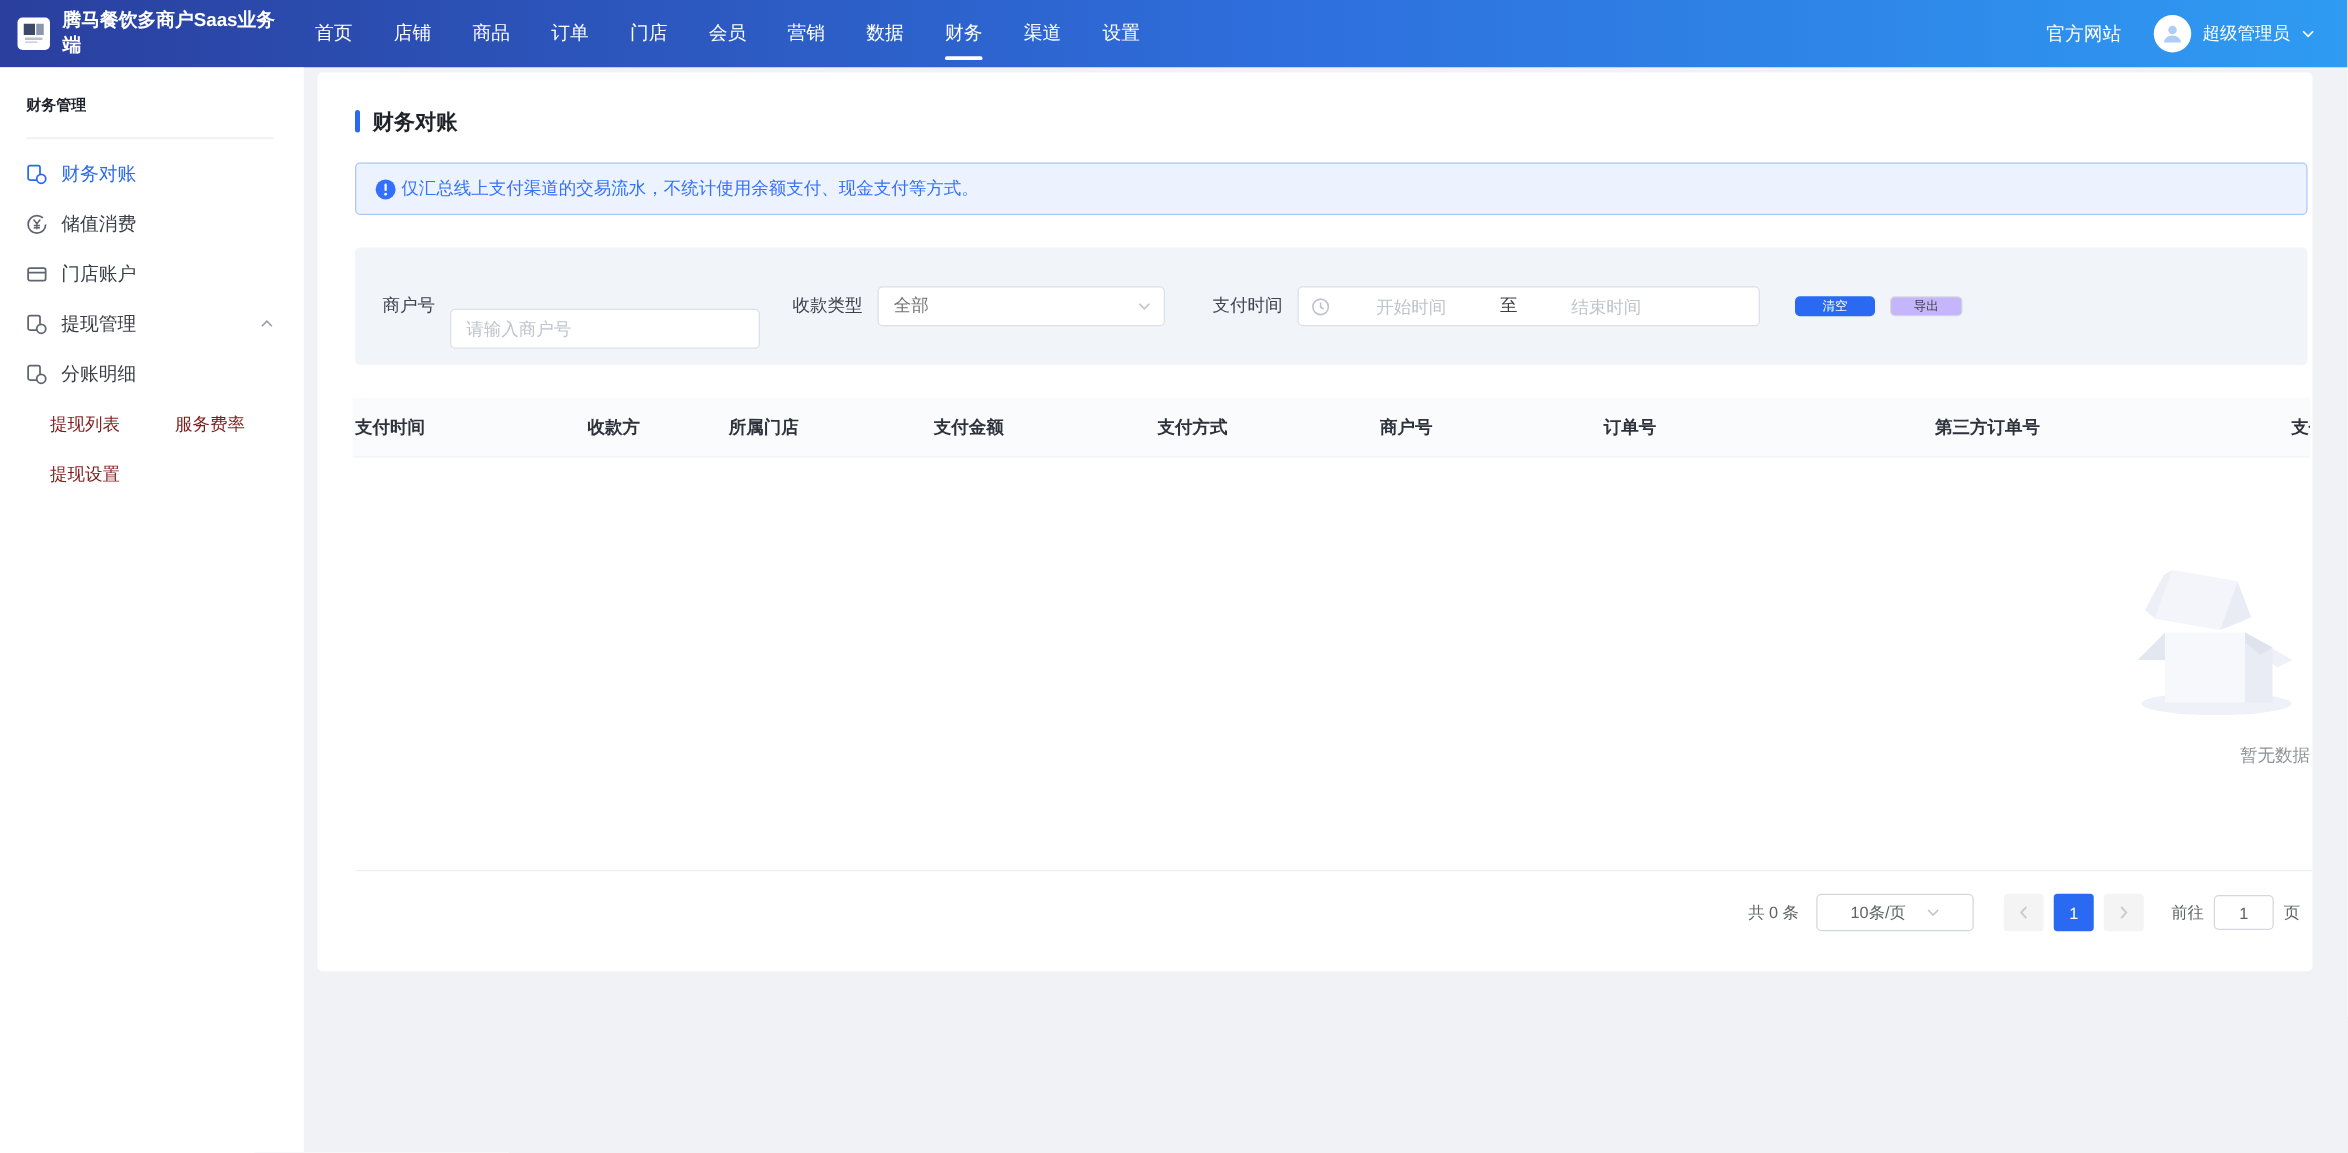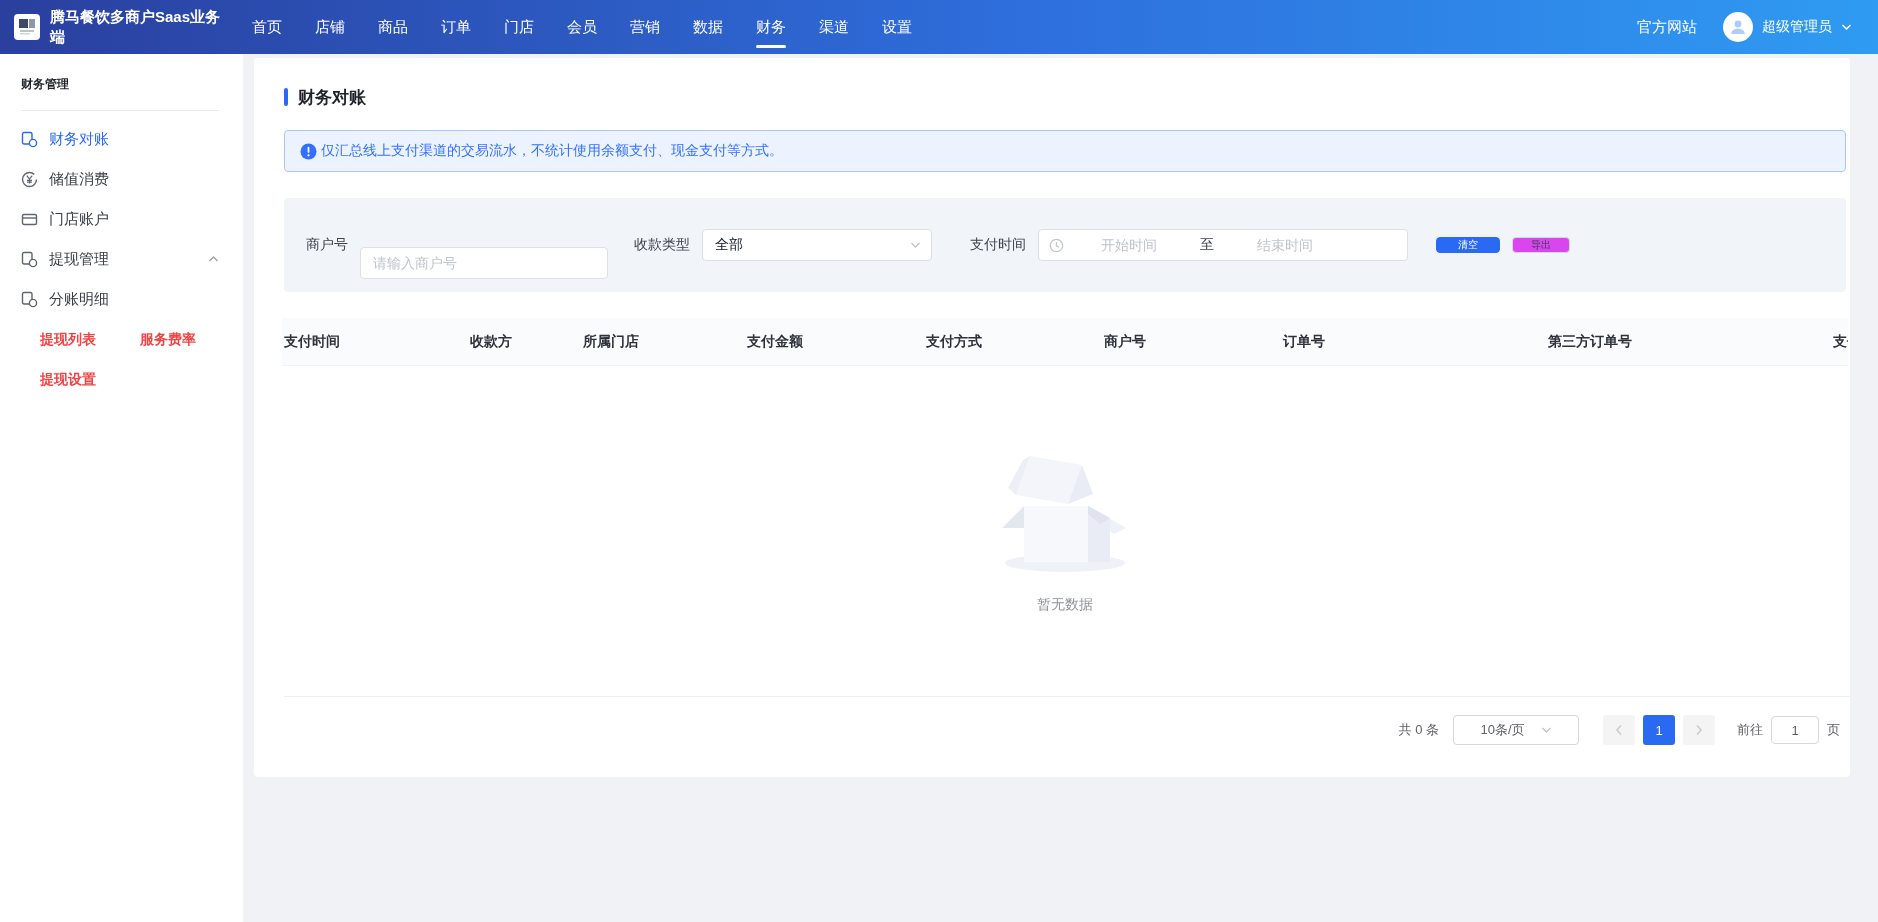--- a/index.html
+++ b/index.html
@@ -31,21 +31,21 @@
   
   .layout { display:flex; height:868px; background:#f0f2f5; }
   .sidebar { width:243px; flex:none; background:#fff; padding:22px 18px 0 21px; }
   .sidebar-title { font-size:12px; font-weight:bold; color:#1f2329; }
   .sidebar-divider { height:1px; background:#e9ebf0; margin:17px 6px 8px 0; }
   .menu-item { height:40px; display:flex; align-items:center; gap:11px; font-size:15px; color:#3a3f47; cursor:pointer; }
   .menu-item.active { color:#2a6af2; }
   .menu-item .mi-icon { width:17px; height:17px; flex:none; display:flex; }
   .menu-item .chev { margin-left:auto; margin-right:6px; display:flex; }
   .submenu { display:grid; grid-template-columns:100px 1fr; padding-left:19px; }
-  .submenu-item { height:40px; line-height:40px; font-size:14px; color:#ef4444; cursor:pointer; white-space:nowrap;font-weight:bold; }
+  .submenu-item { height:40px; line-height:40px; font-size:14px; color:#7f1d1d; cursor:pointer; white-space:nowrap; }
   
   .content { flex:1; padding:4px 30px 0 11px; }
   .card { background:#fff; border-radius:4px; height:719px; padding:26px 0 0 28px; overflow:hidden; }
   .page-title { display:flex; align-items:center; gap:10px; height:26px; margin-left:2px; }
   .title-bar { width:4px; height:18px; background:#2a6af2; border-radius:2px; }
   .title-text { font-size:17px; font-weight:bold; color:#1f2329; }
   .alert {
     margin:20px 4px 0 2px; height:42px; background:#ecf3fe;
     border:1px solid #a9c7fb; border-radius:4px;
     display:flex; align-items:center; gap:4px; padding:0 15px;
@@ -60,37 +60,37 @@
     width:248px; height:32px; border:1px solid #dcdfe6; border-radius:4px;
     background:#fff; padding:0 12px; font-size:14px; color:#303133; outline:none;
     font-family:inherit; margin-left:12px;margin-top:36px;
   }
   .text-input::placeholder { color:#bfc4cc; }
   .select-box {
     width:230px; height:32px; border:1px solid #dcdfe6; border-radius:4px; background:#fff;
     display:flex; align-items:center; justify-content:space-between; padding:0 10px 0 12px;
     margin-left:12px; cursor:pointer;
   }
-  .select-value { color:#0f172a; font-size:14px; }
+  .select-value { color:#737373; font-size:14px; }
   .date-box {
     width:370px; height:32px; border:1px solid #dcdfe6; border-radius:4px; background:#fff;
     display:flex; align-items:center; padding:0 10px; margin-left:12px;
   }
   .date-input { border:none; outline:none; background:transparent; width:130px; text-align:center; font-size:14px; font-family:inherit; color:#303133; }
   .date-input::placeholder { color:#bfc4cc; }
   .date-sep { color:#3a3f47; font-size:14px; padding:0 6px; }
   .btn { height:16px; border-radius:4px; font-size:10px; cursor:pointer; font-family:inherit; }
   .btn-primary { width:64px; background:#2a6af2; color:#fff; border:1px solid #2a6af2; margin-left:28px; }
-  .btn-plain { width:58px; background:#d946ef; color:#3a3f47; border:1px solid #d4d7de; margin-left:12px; }
+  .btn-plain { width:58px; background:#c4b5fd; color:#3a3f47; border:1px solid #d4d7de; margin-left:12px; }
   .ml24 { margin-left:26px; } .ml36 { margin-left:38px; }
   
   .table-wrap { margin-top:26px; width:1566px; overflow:hidden; }
   .thead { display:flex; height:48px; align-items:center; background:#fafbfd; border-bottom:1px solid #f2f3f7; white-space:nowrap; width:1700px; }
   .th { font-size:14px; font-weight:bold; color:#2e323a; flex:none; padding-left:2px; }
-  .empty-area { height:330px; display:flex; flex-direction:column; align-items:center; justify-content:center; }
+  .empty-area { height:330px; display:flex; flex-direction:column; align-items:flex-end; justify-content:center; }
   .empty-text { font-size:14px; color:#909399; margin-top:22px; }
   .bottom-line { height:1px; background:#ebeef5; margin-left:2px; width:1566px; }
   
   .pagination { display:flex; align-items:center; justify-content:flex-end; gap:0; margin:18px 10px 0 0; font-size:13px; color:#606266; }
   .pg-total { margin-right:14px; white-space:nowrap; }
   .pg-size {
     width:126px; height:30px; border:1px solid #d4d7de; border-radius:4px; background:#fff;
     display:flex; align-items:center; justify-content:center; gap:16px; cursor:pointer; margin-right:24px;
   }
   .pg-btn {

